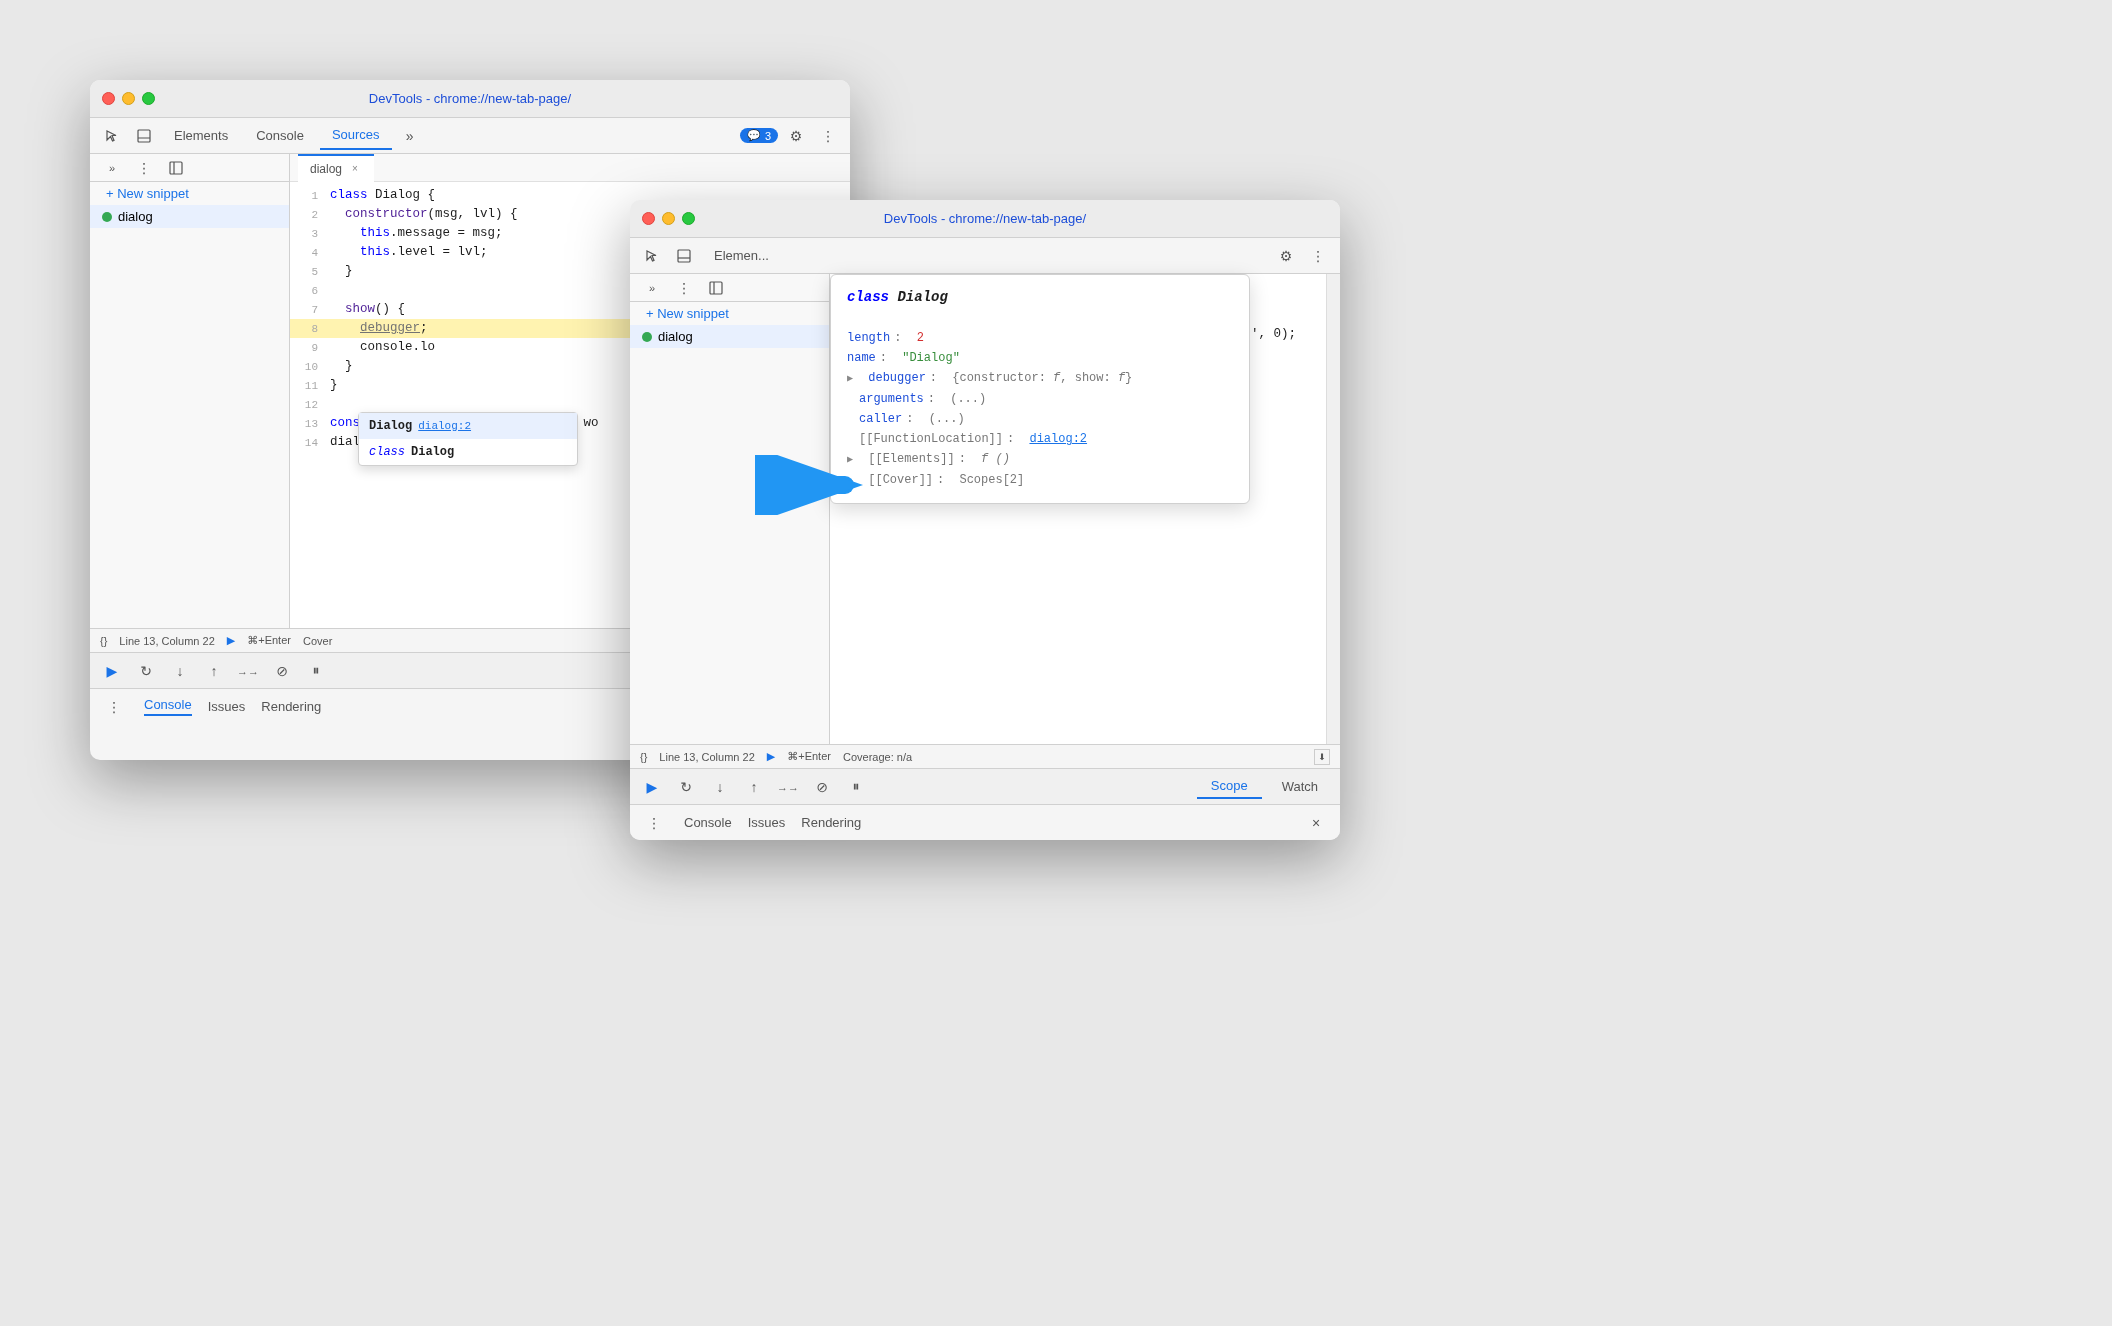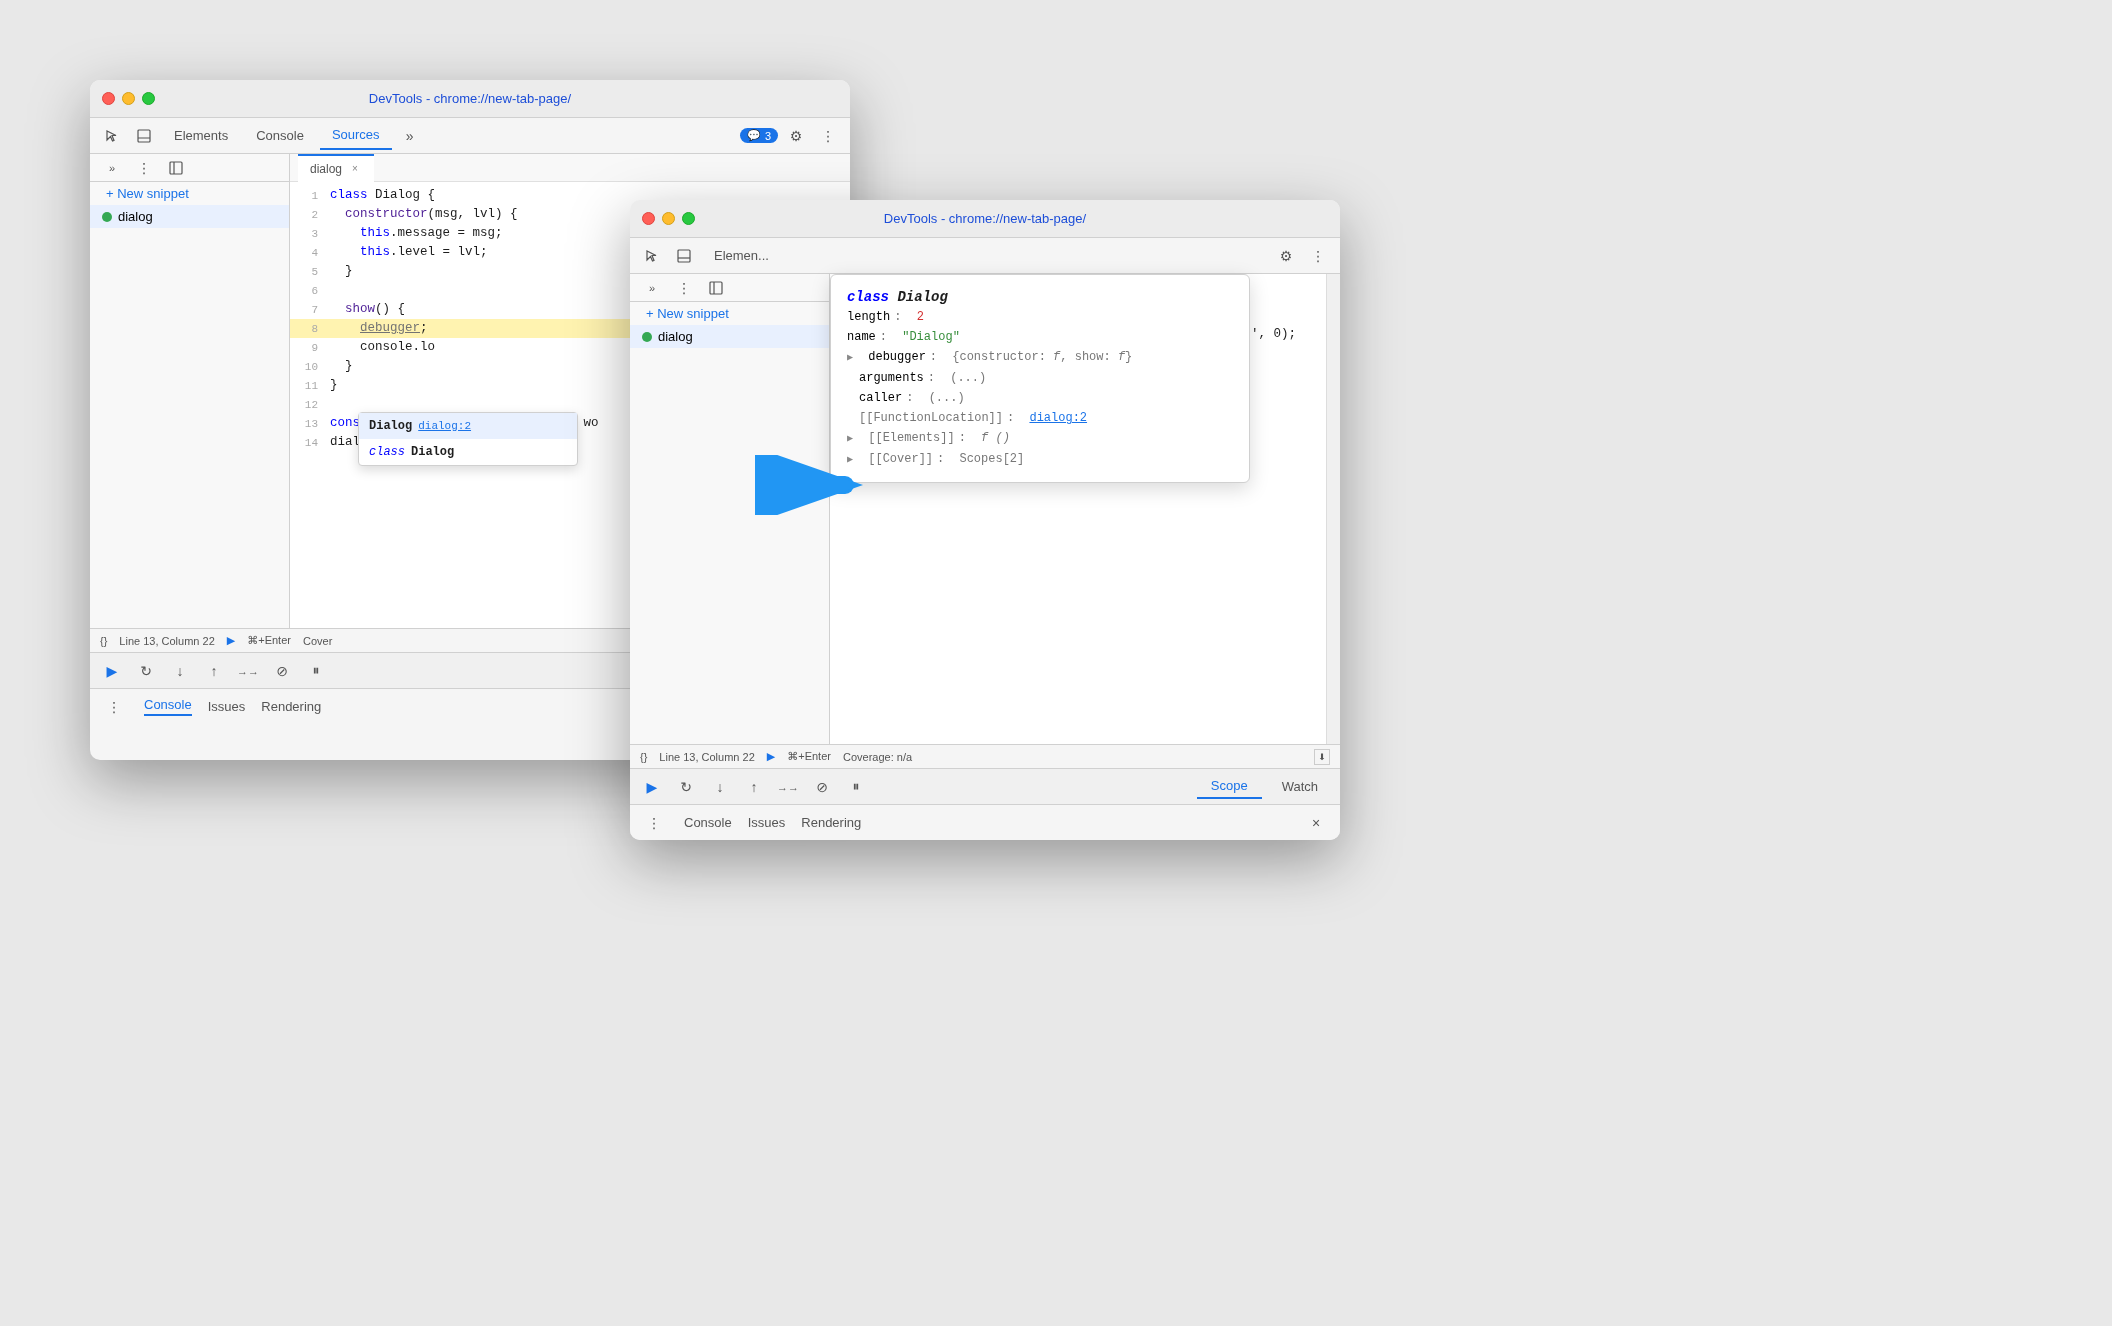--- a/index.html
+++ b/index.html
@@ -365,25 +365,25 @@
       line-height: 20px;
       width: 420px;
       z-index: 5;
     }
 
     .scope-title {
       font-weight: bold;
       font-style: italic;
       color: #1e1e1e;
       font-size: 14px;
-      margin-bottom: 0;
+      margin-bottom: 21px;
     }
 
     .scope-row { display: flex; align-items: baseline; gap: 4px; }
-    .scope-key { color: #000000; }
+    .scope-key { color: #1d4ed8; }
     .scope-val { color: #d32f2f; }
     .scope-str { color: #388e3c; }
     .scope-link { color: #1a73e8; text-decoration: underline; cursor: pointer; }
     .scope-arrow { color: #888; font-size: 10px; cursor: pointer; }
     .scope-gray { color: #777; }
     .scope-italic { font-style: italic; }
 
     .underline-blue { text-decoration: underline; color: #1a73e8; }
   </style>
 </head>

